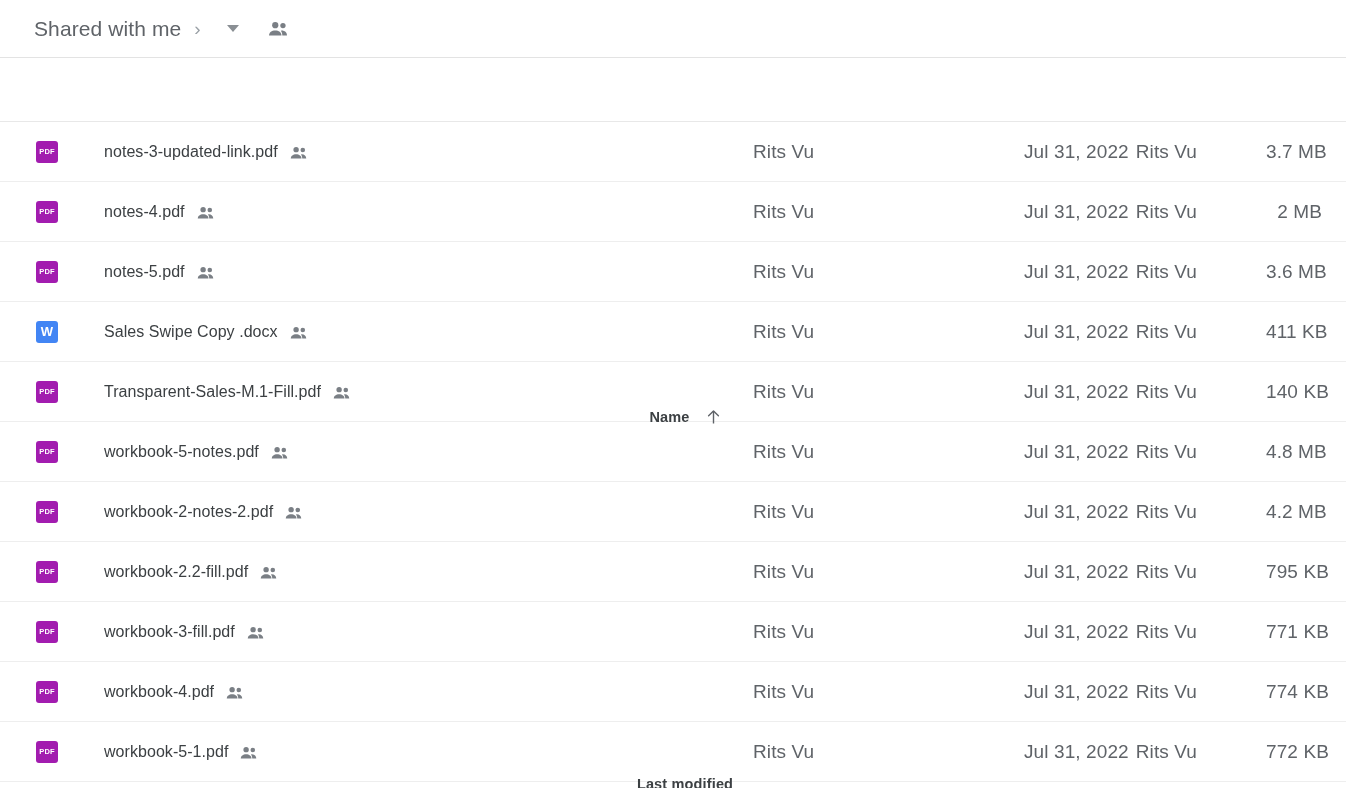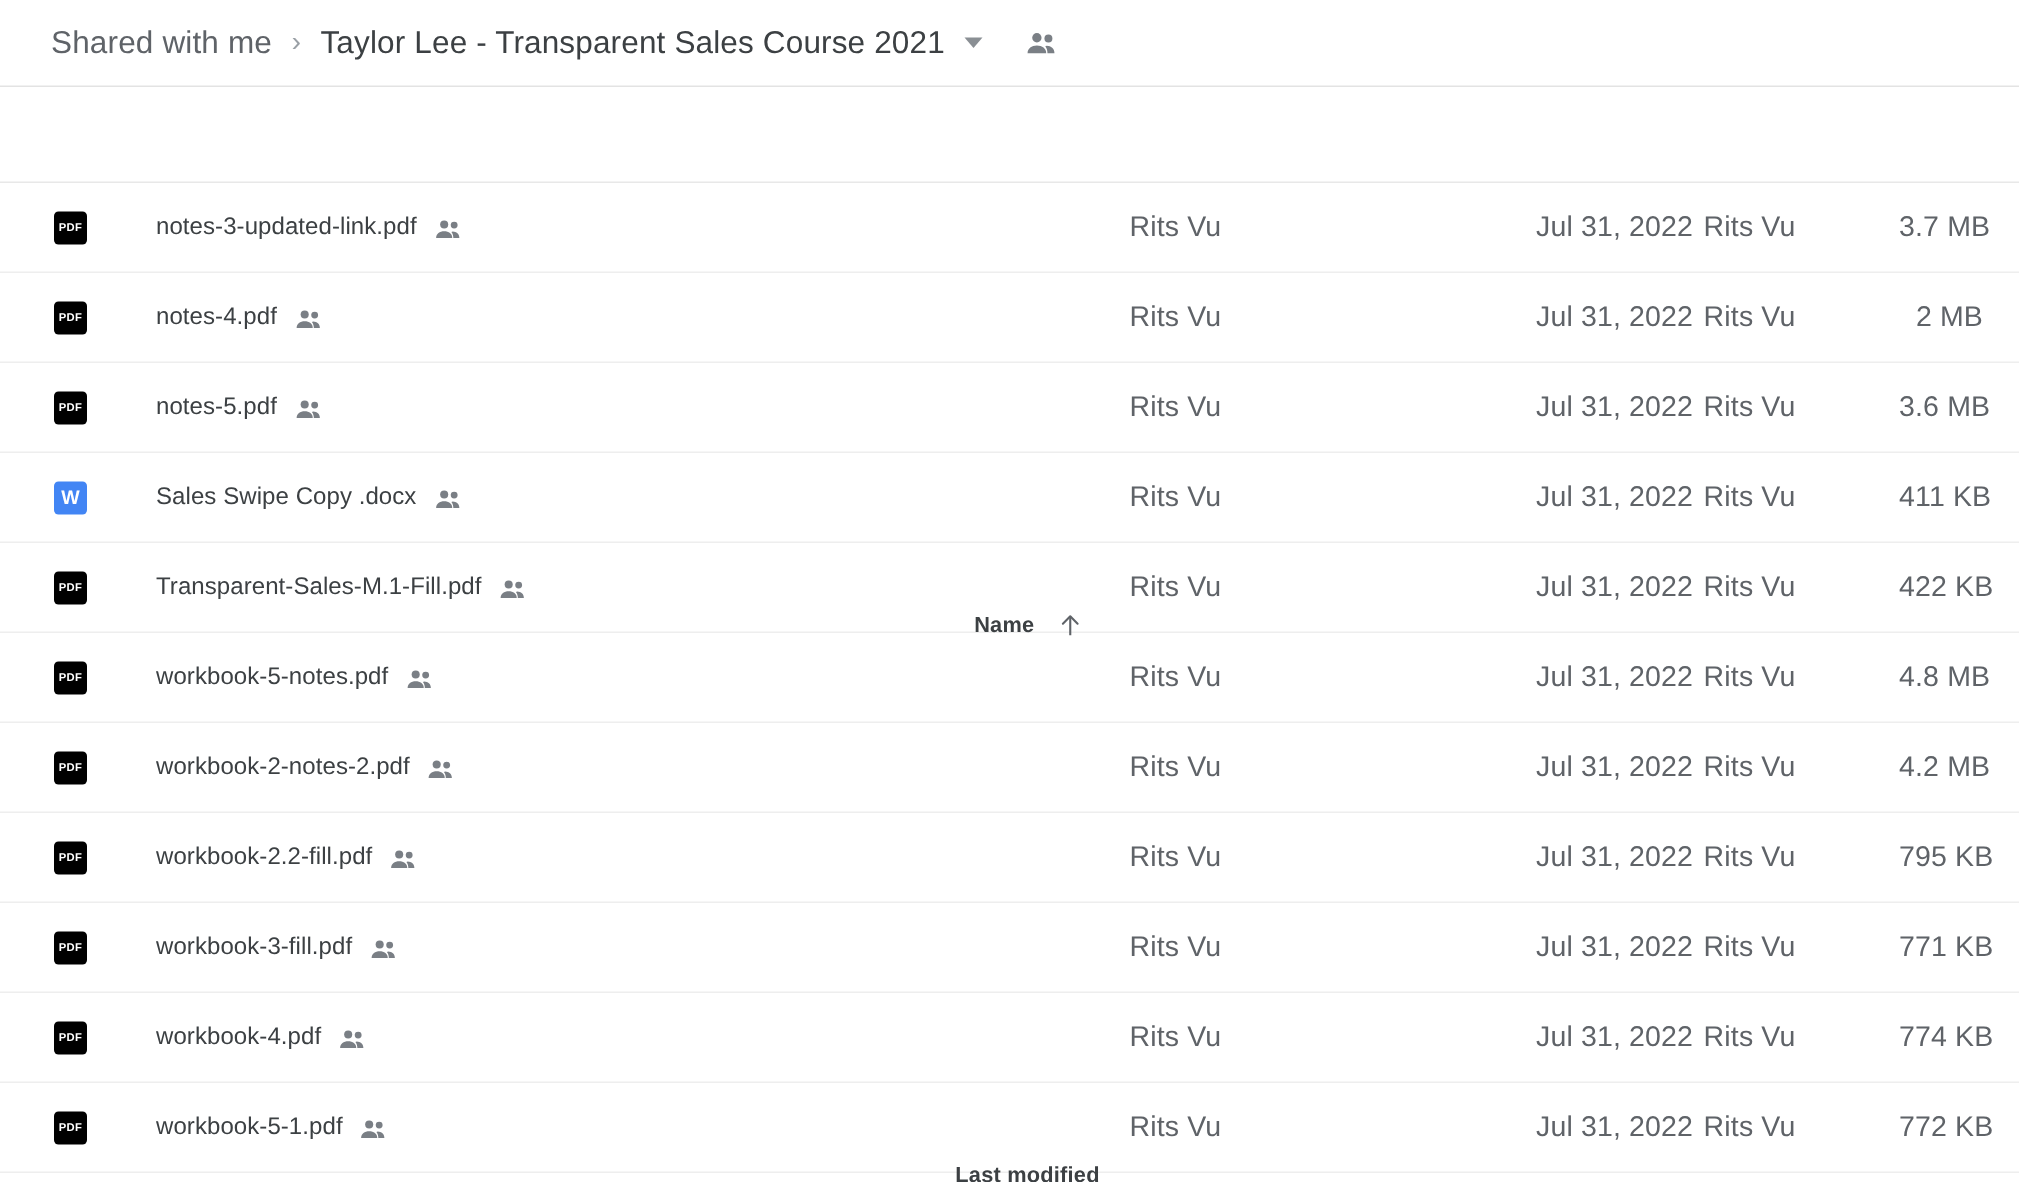--- a/index.html
+++ b/index.html
@@ -109,21 +109,21 @@
     border-radius: 3px;
     flex: 0 0 22px;
     display: flex;
     align-items: center;
     justify-content: center;
     color: #fff;
     font-weight: 700;
     line-height: 1;
     overflow: hidden;
   }
-  .file-icon.pdf  { background: #000000; font-size: 7.5px; letter-spacing: 0.2px; }
+  .file-icon.pdf  { background: #a21caf; font-size: 7.5px; letter-spacing: 0.2px; }
   .file-icon.docx { background: #4285f4; font-size: 13px; }
 
   .fname {
     margin-left: 46px;
     font-size: 16px;
     color: #3c4043;
     letter-spacing: 0.05px;
     white-space: nowrap;
   }
   .share-ico {
@@ -146,21 +146,20 @@
   svg { display: block; }
 </style>
 </head>
 <body>
 
 <div id="app">
 
   <div class="breadcrumb-bar">
     <span class="crumb-parent">Shared with me</span>
     <span class="crumb-sep">›</span>
-    <span class="crumb-current">Taylor Lee - Transparent Sales Course 2021</span>
     <span class="crumb-caret"></span>
     <span class="crumb-people">
       <svg width="22" height="16" viewBox="0 0 24 17" aria-hidden="true">
         <circle cx="9" cy="4.3" r="3.4" fill="#7a7f85"></circle>
         <circle cx="17.4" cy="4.8" r="2.9" fill="#7a7f85"></circle>
         <path d="M2.2 15.6c0-3.5 3-5.6 6.8-5.6s6.8 2.1 6.8 5.6z" fill="#7a7f85"></path>
         <path d="M16.2 10.2c3.1.15 5.6 1.9 5.6 5.4h-5.1c0-2.1-.6-3.9-1.6-5.1z" fill="#7a7f85"></path>
       </svg>
     </span>
   </div>
@@ -262,21 +261,21 @@
               <svg width="19" height="14" viewBox="0 0 24 17" aria-hidden="true">
                 <circle cx="9" cy="4.3" r="3.4" fill="#7a7f85"></circle>
                 <circle cx="17.4" cy="4.8" r="2.9" fill="#7a7f85"></circle>
                 <path d="M2.2 15.6c0-3.5 3-5.6 6.8-5.6s6.8 2.1 6.8 5.6z" fill="#7a7f85"></path>
                 <path d="M16.2 10.2c3.1.15 5.6 1.9 5.6 5.4h-5.1c0-2.1-.6-3.9-1.6-5.1z" fill="#7a7f85"></path>
               </svg>
             </span>
           </div>
           <div class="c-owner"><span class="cell-text">Rits Vu</span></div>
           <div class="c-mod"><span class="cell-text">Jul 31, 2022</span><span class="cell-text mod-who">Rits Vu</span></div>
-          <div class="c-size"><span class="cell-text">422 KB</span></div>
+          <div class="c-size"><span class="cell-text">140 KB</span></div>
         </div>
         <div class="row">
           <div class="c-name">
             <span class="file-icon pdf">PDF</span>
             <span class="fname">workbook-5-notes.pdf</span>
             <span class="share-ico">
               <svg width="19" height="14" viewBox="0 0 24 17" aria-hidden="true">
                 <circle cx="9" cy="4.3" r="3.4" fill="#7a7f85"></circle>
                 <circle cx="17.4" cy="4.8" r="2.9" fill="#7a7f85"></circle>
                 <path d="M2.2 15.6c0-3.5 3-5.6 6.8-5.6s6.8 2.1 6.8 5.6z" fill="#7a7f85"></path>

